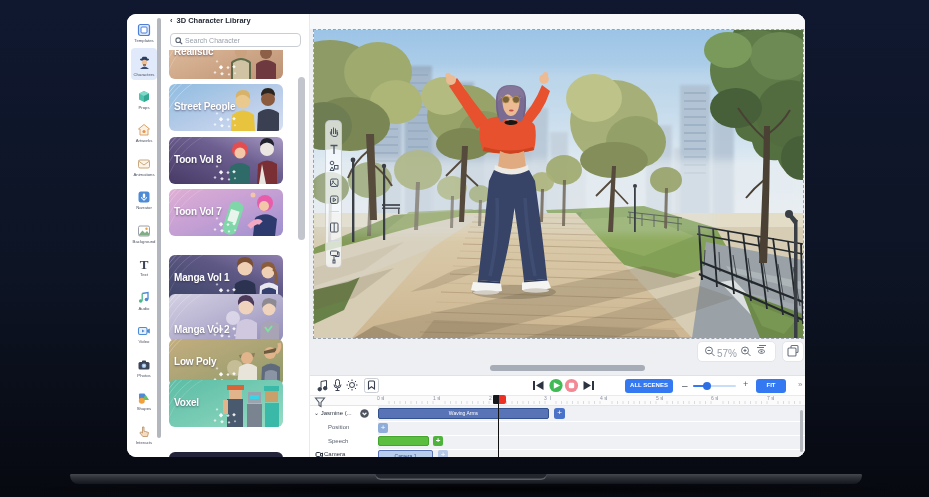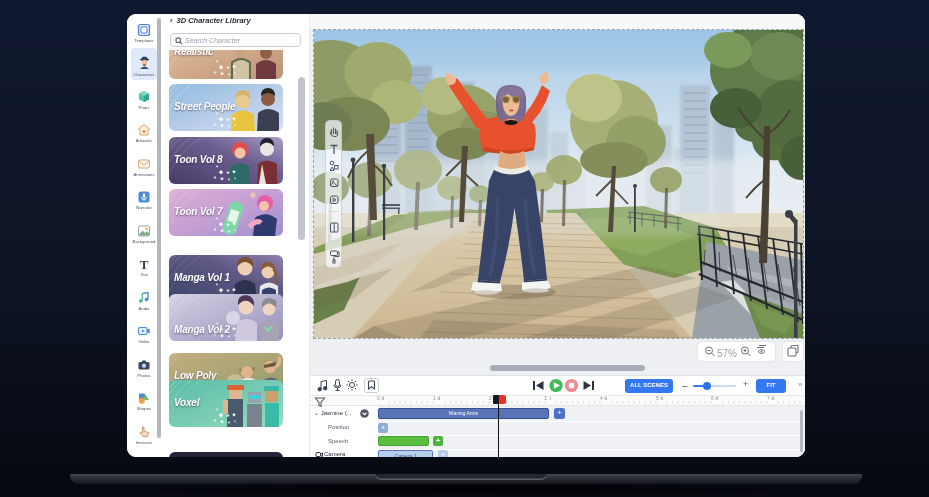--- a/index.html
+++ b/index.html
@@ -14,21 +14,21 @@
 #scene { position:absolute; left:187px; top:16px; width:489px; height:308px; outline:1px dashed #9aa0aa; background:#bcd6ec; }
 #scene svg { display:block; }
 
 #sidebar { position:absolute; left:0; top:0; width:34px; height:443px; background:#fff; }
 .sitem { position:absolute; left:3px; width:28px; text-align:center; }
 .sitem .lbl { font-size:4.5px; color:#4a5160; display:block; margin-top:1px; transform:scale(.95); }
 .sitem svg { display:block; margin:0 auto; }
 #sel { position:absolute; left:4px; top:34px; width:26px; height:32px; background:#e0eafa; border-radius:4px; }
 #sbscroll { position:absolute; left:30px; top:4px; width:4px; height:420px; background:#b3b6bd; border-radius:3px; }
 
-#panel { position:absolute; left:34px; top:0; width:149px; height:453px; background:#fff; border-right:1px solid #e8eaee;font-style:italic; }
+#panel { position:absolute; left:34px; top:0; width:149px; height:453px; background:#fff; border-right:1px solid #e8eaee; }
 #phead { position:absolute; left:9px; top:2px; width:140px; height:13px; font-size:7.5px; font-weight:bold; color:#262b36; }
 #phead .bk { font-weight:bold; margin-right:4px; }
 #psearch { position:absolute; left:9px; top:19px; width:131px; height:14px; border:1px solid #c9cdd4; border-radius:4px; background:#fff; }
 #psearch .ph { font-size:7px; color:#9aa1ab; position:absolute; left:14px; top:3px; }
 #cards { position:absolute; left:0; top:36px; width:149px; height:410px; overflow:hidden; }
 .card { position:absolute; left:8px; width:114px; height:47px; border-radius:6px; overflow:hidden; }
 .card svg { position:absolute; left:0; top:0; }
 .ctitle { position:absolute; left:5px; font-weight:bold; color:#fff; font-size:10px; letter-spacing:-.2px; text-shadow:0 1px 2px rgba(40,30,60,.55); white-space:nowrap; }
 #cardscroll { position:absolute; left:137px; top:63px; width:7px; height:163px; background:#c2c5cb; border-radius:4px; }
 
@@ -631,21 +631,21 @@
               <path d="M66 47 L68 29 q10 -8 20 0 L88 47 Z" fill="#cfc8de"></path>
               <circle cx="100" cy="15" r="6.5" fill="#efd3bc"></circle>
               <path d="M93 14 q7 -9 14 0 q2 -9 -7 -10 q-8 0 -7 10z" fill="#8e8a92"></path>
               <circle cx="105" cy="8" r="2.5" fill="#8e8a92"></circle>
               <path d="M91 47 L92 30 q9 -7 18 0 L110 47 Z" fill="#a8a4b5"></path>
               <path d="M96 33 l3 4 l4 -5" stroke="#7de0a0" stroke-width="2" fill="none"></path>
               <use href="#spark" x="52" y="33"></use>
             </svg>
           <div class="ctitle" style="top:30px">Manga Vol 2</div>
         </div>
-        <div class="card" style="top:303px">
+        <div class="card" style="top:289px">
           <svg width="114" height="47">
               <defs>
                 <linearGradient id="g7" x1="0" y1="0" x2="1" y2="1">
                   <stop offset="0" stop-color="#c3ad7e"></stop>
                   <stop offset=".55" stop-color="#a8a374"></stop>
                   <stop offset="1" stop-color="#8d9a68"></stop>
                 </linearGradient>
               </defs>
               <rect width="114" height="47" fill="url(#g7)"></rect>
               <path d="M-10 40 A55 55 0 0 1 45 -15" stroke="rgba(255,255,255,.3)" fill="none"></path>

